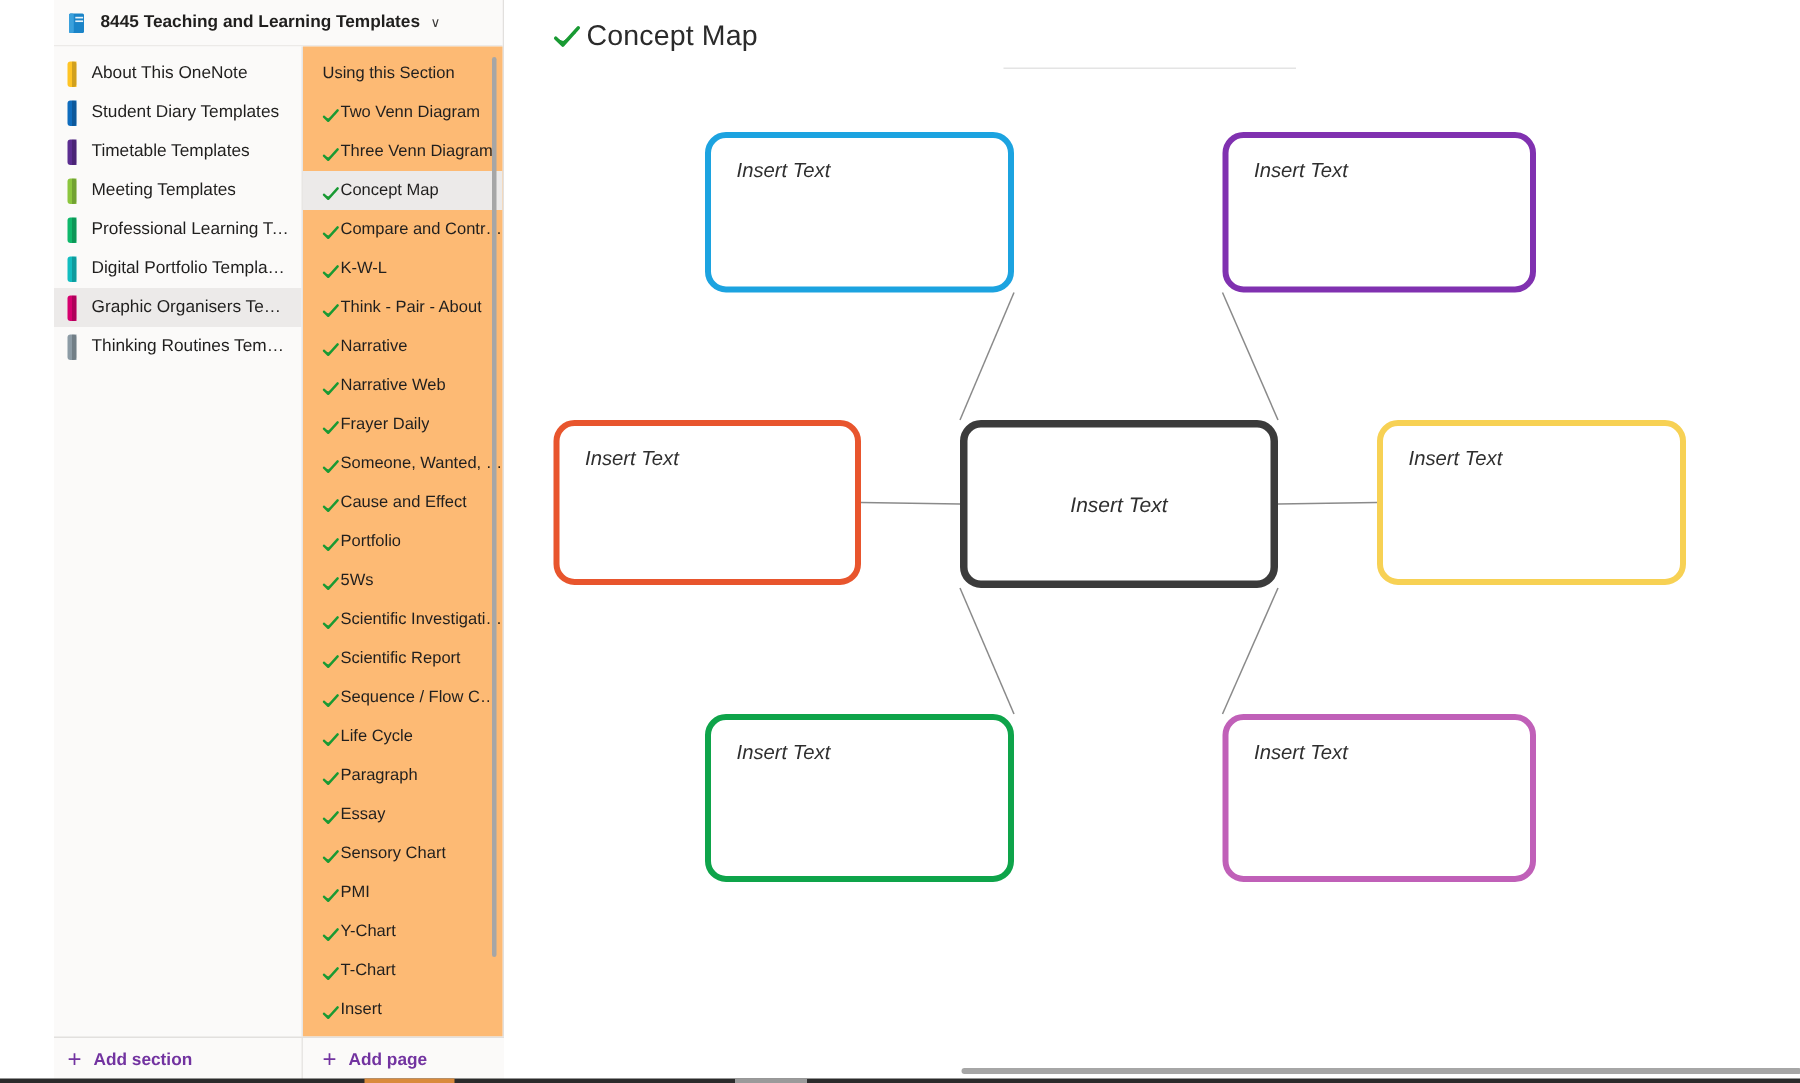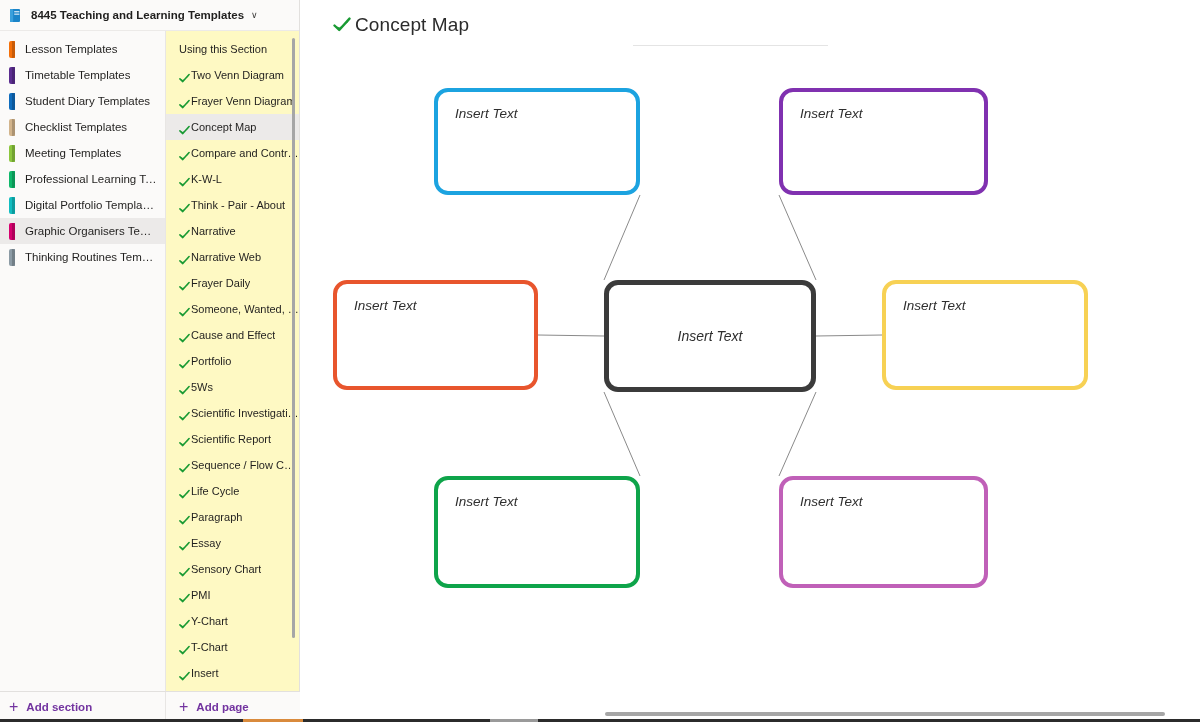--- a/index.html
+++ b/index.html
@@ -11,20 +11,21 @@
   }
   #app { position: relative; width: 1200px; height: 722px; display: flex; }
 
   
   #left-panel {
     position: relative;
     width: 300px; height: 722px;
     background: #fbfaf9;
     border-right: 1px solid #e2e0de;
     flex: 0 0 300px;
+    margin-left: 36px;
   }
   #notebook-header {
     height: 31px;
     display: flex; align-items: center;
     padding-left: 8px;
     background: #fbfaf9;
     border-bottom: 1px solid #eceae8;
   }
   #notebook-icon {
     width: 15px; height: 15px; margin-right: 8px;
@@ -63,21 +64,21 @@
     background: rgba(0,0,0,0.18); border-radius:0 2px 2px 0;
   }
   .section-item .sec-label {
     font-size: 11.5px; color: #201f1e; white-space: nowrap;
     overflow: hidden; text-overflow: ellipsis; max-width: 132px;
   }
 
   
   #pages-col {
     width: 133px; flex: 0 0 133px;
-    background: #fef9c3;
+    background: #fdba74;
     position: relative;
     padding-top: 5px;
     overflow: hidden;
   }
   .page-item {
     height: 26px; display: flex; align-items: center;
     padding-left: 13px; cursor: default;
   }
   .page-item.selected { background: #eceae9; }
   .page-check {
@@ -188,34 +189,30 @@
         </svg>
       </span>
       <span class="nb-title">8445 Teaching and Learning Templates</span>
       <span class="chev">∨</span>
     </div>
 
     <div id="panes">
 
       <div id="sections-col">
           <div class="section-item">
-            <span class="sec-color" style="background: rgb(244, 112, 10);"></span>
-            <span class="sec-label">Lesson Templates</span>
+            <span class="sec-color" style="background: rgb(255, 196, 37);"></span>
+            <span class="sec-label">About This OneNote</span>
+          </div>
+          <div class="section-item">
+            <span class="sec-color" style="background: rgb(15, 108, 189);"></span>
+            <span class="sec-label">Student Diary Templates</span>
           </div>
           <div class="section-item">
             <span class="sec-color" style="background: rgb(91, 45, 144);"></span>
             <span class="sec-label">Timetable Templates</span>
-          </div>
-          <div class="section-item">
-            <span class="sec-color" style="background: rgb(15, 108, 189);"></span>
-            <span class="sec-label">Student Diary Templates</span>
-          </div>
-          <div class="section-item">
-            <span class="sec-color" style="background: rgb(210, 180, 140);"></span>
-            <span class="sec-label">Checklist Templates</span>
           </div>
           <div class="section-item">
             <span class="sec-color" style="background: rgb(140, 198, 62);"></span>
             <span class="sec-label">Meeting Templates</span>
           </div>
           <div class="section-item">
             <span class="sec-color" style="background: rgb(15, 184, 107);"></span>
             <span class="sec-label">Professional Learning Templa...</span>
           </div>
           <div class="section-item">
@@ -241,21 +238,21 @@
                 <path d="M1.5 9.5 L6.2 14 L16.5 2.6 L14.6 6.4 L6.4 11.4 Z" fill="#199A33"></path>
                 <path d="M1.5 9.5 L6.2 14 L16.5 2.6" stroke="#199A33" stroke-width="2.6" fill="none" stroke-linecap="round" stroke-linejoin="round"></path>
               </svg></span>
             <span class="pg-label">Two Venn Diagram</span>
           </div>
           <div class="page-item">
             <span class="page-check"><svg width="11" height="11" viewBox="0 0 18 18">
                 <path d="M1.5 9.5 L6.2 14 L16.5 2.6 L14.6 6.4 L6.4 11.4 Z" fill="#199A33"></path>
                 <path d="M1.5 9.5 L6.2 14 L16.5 2.6" stroke="#199A33" stroke-width="2.6" fill="none" stroke-linecap="round" stroke-linejoin="round"></path>
               </svg></span>
-            <span class="pg-label">Frayer Venn Diagram</span>
+            <span class="pg-label">Three Venn Diagram</span>
           </div>
           <div class="page-item selected">
             <span class="page-check"><svg width="11" height="11" viewBox="0 0 18 18">
                 <path d="M1.5 9.5 L6.2 14 L16.5 2.6 L14.6 6.4 L6.4 11.4 Z" fill="#199A33"></path>
                 <path d="M1.5 9.5 L6.2 14 L16.5 2.6" stroke="#199A33" stroke-width="2.6" fill="none" stroke-linecap="round" stroke-linejoin="round"></path>
               </svg></span>
             <span class="pg-label">Concept Map</span>
           </div>
           <div class="page-item">
             <span class="page-check"><svg width="11" height="11" viewBox="0 0 18 18">

